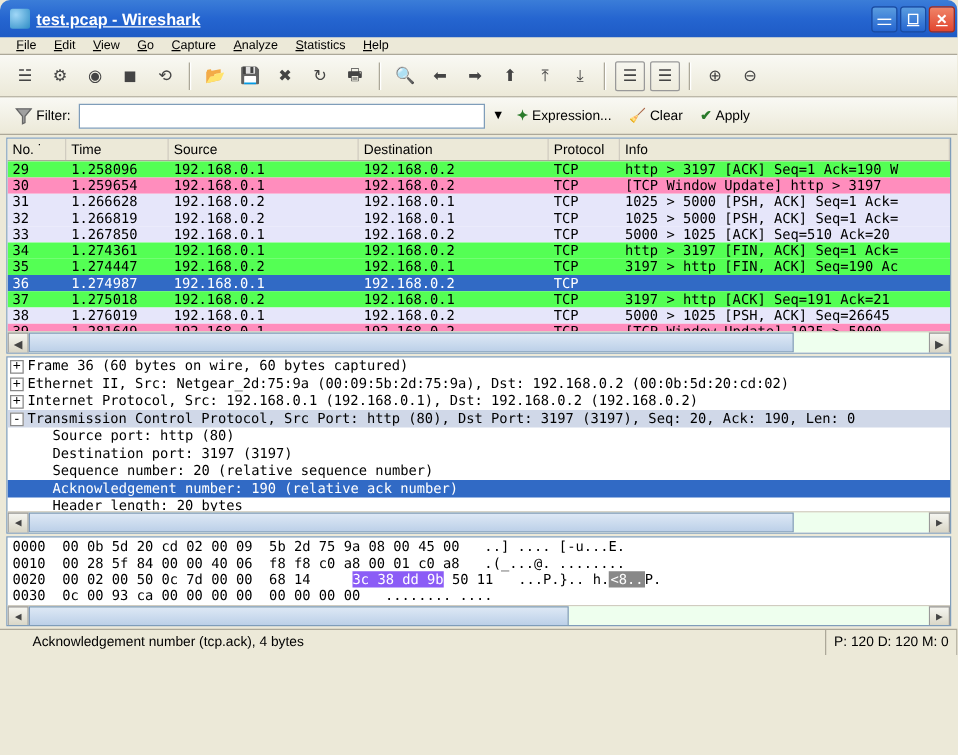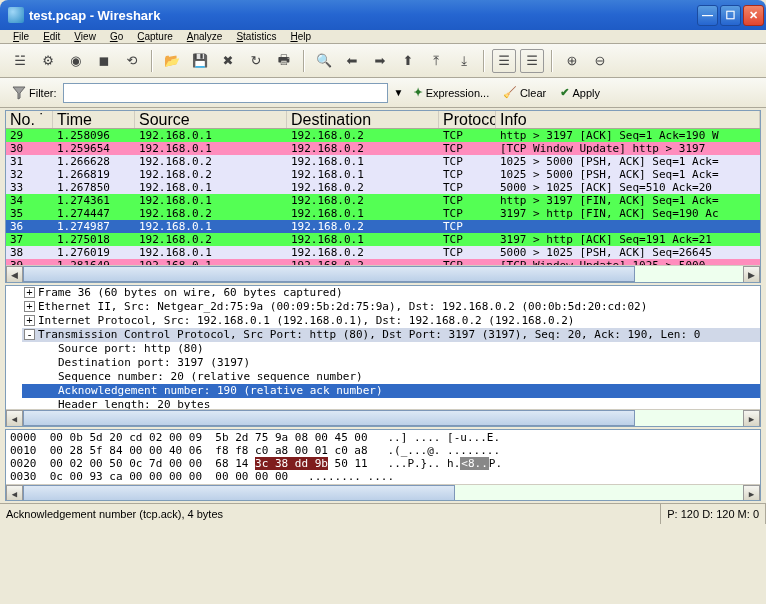--- a/index.html
+++ b/index.html
@@ -1,18 +1,18 @@
 <!DOCTYPE html>
 <html><head>
 <meta charset="utf-8">
 <style>
 * { box-sizing: border-box; margin: 0; padding: 0; }
 body { font-family: Tahoma, Arial, sans-serif; font-size: 11px; background: #ece9d8; width: 766px; height: 604px; overflow: hidden; }
 
-.titlebar { height: 30px; background: linear-gradient(to bottom, #3b7dd8 0%, #2565d0 50%, #1e5bc5 100%); display: flex; align-items: center; padding: 0 2px 0 8px; color: white; font-weight: bold; font-size: 13px; border-radius: 8px 8px 0 0; }
+.titlebar { height: 30px; background: linear-gradient(to bottom, #3b7dd8 0%, #2565d0 50%, #1e5bc5 100%); display: flex; align-items: center; padding: 0 2px 0 8px; color: white; font-weight: bold; font-size: 13px; border-radius: 8px 8px 0 0; text-decoration: underline; }
 .titlebar-icon { width: 16px; height: 16px; background: radial-gradient(circle at 30% 30%, #a0d7f7, #2d8cc5); border-radius: 2px; margin-right: 5px; }
 .titlebar-title { flex: 1; }
 .titlebar-btns { display: flex; gap: 2px; }
 .titlebar-btn { width: 21px; height: 21px; border-radius: 3px; display: flex; align-items: center; justify-content: center; font-family: Arial; font-weight: bold; color: white; font-size: 11px; cursor: pointer; }
 .titlebar-btn.min { background: linear-gradient(to bottom, #5a9de0, #2565d0); border: 1px solid #1a4ba0; }
 .titlebar-btn.max { background: linear-gradient(to bottom, #5a9de0, #2565d0); border: 1px solid #1a4ba0; }
 .titlebar-btn.close { background: linear-gradient(to bottom, #f08568, #e1452f); border: 1px solid #a82b1a; }
 
 .menubar { height: 14px; background: #ece9d8; display: flex; align-items: center; padding: 0 6px; border-bottom: 1px solid #aca899; font-size: 10px; }
 .menubar span { padding: 2px 7px; cursor: pointer; }
@@ -23,53 +23,53 @@
 .tbsep { width: 2px; height: 22px; border-left: 1px solid #aca899; border-right: 1px solid #fff; margin: 0 3px; }
 .tbbtn.boxed { border: 1px solid #999; }
 
 .filterbar { height: 30px; background: linear-gradient(#f9f9f4,#ece9d8); display: flex; align-items: center; padding: 0 12px; border-bottom: 1px solid #aca899; gap: 6px; font-size: 11px; }
 .filterbar input { flex: 0 0 325px; height: 20px; border: 1px solid #7f9db9; padding: 0 4px; font-size: 11px; }
 .filterbar .flabel { display: flex; align-items: center; gap: 3px; }
 .funnel { width: 14px; height: 14px; }
 .fbtn { display: flex; align-items: center; gap: 3px; cursor: pointer; padding: 2px 4px; }
 
 .packet-pane { height: 173px; border: 1px solid #7f9db9; margin: 2px 5px; background: white; overflow: hidden; display: flex; flex-direction: column; }
-.pkthdr { display: flex; background: #ece9d8; border-bottom: 1px solid #aca899; height: 18px; align-items: center; font-size: 16px; }
+.pkthdr { display: flex; background: #ece9d8; border-bottom: 1px solid #aca899; height: 18px; align-items: center; font-size: 11px; }
 .pkthdr .col { border-right: 1px solid #d0ccc0; height: 100%; display: flex; align-items: center; padding: 0 4px; overflow: hidden; white-space: nowrap; }
 .pktrows { flex: 1; overflow: hidden; font-family: "Lucida Console", monospace; font-size: 11px; }
 .pktrow { display: flex; height: 13px; line-height: 13px; white-space: nowrap; }
 .pktrow .col { padding: 0 4px; overflow: hidden; }
 .pktrow .col.r { text-align: left; }
 .c-no { width: 47px; }
 .c-time { width: 82px; }
 .c-src { width: 152px; }
 .c-dst { width: 152px; }
 .c-proto { width: 57px; }
 .c-info { flex: 1; }
 
 .scroll-h { height: 17px; background: #ece9d8; border-top: 1px solid #d0ccc0; display: flex; }
 .scroll-h .arr { width: 17px; height: 17px; background: linear-gradient(#f5f5f0,#d8d5c5); border: 1px solid #999; display:flex;align-items:center;justify-content:center;font-size:9px;color:#444;}
 .scroll-h .track { flex:1; background:#efe; position:relative; }
 .scroll-h .thumb { position:absolute; left:0; width:85%; height:100%; background: linear-gradient(#dde8f5,#bcd0e8); border:1px solid #7d97b8; }
 
 .detail-pane { height: 142px; border: 1px solid #7f9db9; margin: 2px 5px; background: white; overflow: hidden; display: flex; flex-direction: column; font-family: "Lucida Console", monospace; font-size: 11px; }
-.detail-rows { flex: 1; overflow: hidden; padding-left: 16px; }
+.detail-rows { flex: 1; overflow: hidden; }
 .drow { height: 14px; line-height: 14px; padding-left: 2px; white-space: nowrap; }
 .drow .tog { display: inline-block; width: 11px; height: 11px; border: 1px solid #888; text-align: center; line-height: 9px; font-size: 11px; font-family: Arial; margin-right: 3px; background: white; }
 .drow.sel { background: #316ac5; color: white; }
 .indent1 { padding-left: 36px; }
 
 .hex-pane { height: 72px; border: 1px solid #7f9db9; margin: 2px 5px; background: white; font-family: "Lucida Console", monospace; font-size: 11px; overflow: hidden; display:flex;flex-direction:column;}
 .hex-rows { flex:1; padding: 1px 4px; line-height: 13px; white-space: pre; }
-.hex-hl { background: #7f1d1d; color: white; }
+.hex-hl { background: #8b5cf6; color: white; margin-left: 27px; }
 .hex-hl2 { background: #888; color: white; padding:0 1px;}
 
 .statusbar { height: 21px; background: #ece9d8; border-top: 1px solid #aca899; display: flex; align-items: center; font-size: 11px; }
 .statusbar .sseg { padding: 0 6px; border-right: 1px solid #aca899; height: 100%; display: flex; align-items: center; }
-.statusbar .sseg:first-child { flex: 1; }
+.statusbar .sseg:first-child { flex: 1; margin-left: 20px; }
 
 .bg-pink { background: #ff8dbd; }
 .bg-lav { background: #e6e6fa; }
 .bg-green { background: #54ff54; }
 .bg-blue { background: #316ac5; color: white; }
 </style>
 </head>
 <body>
 
 <div class="titlebar">

